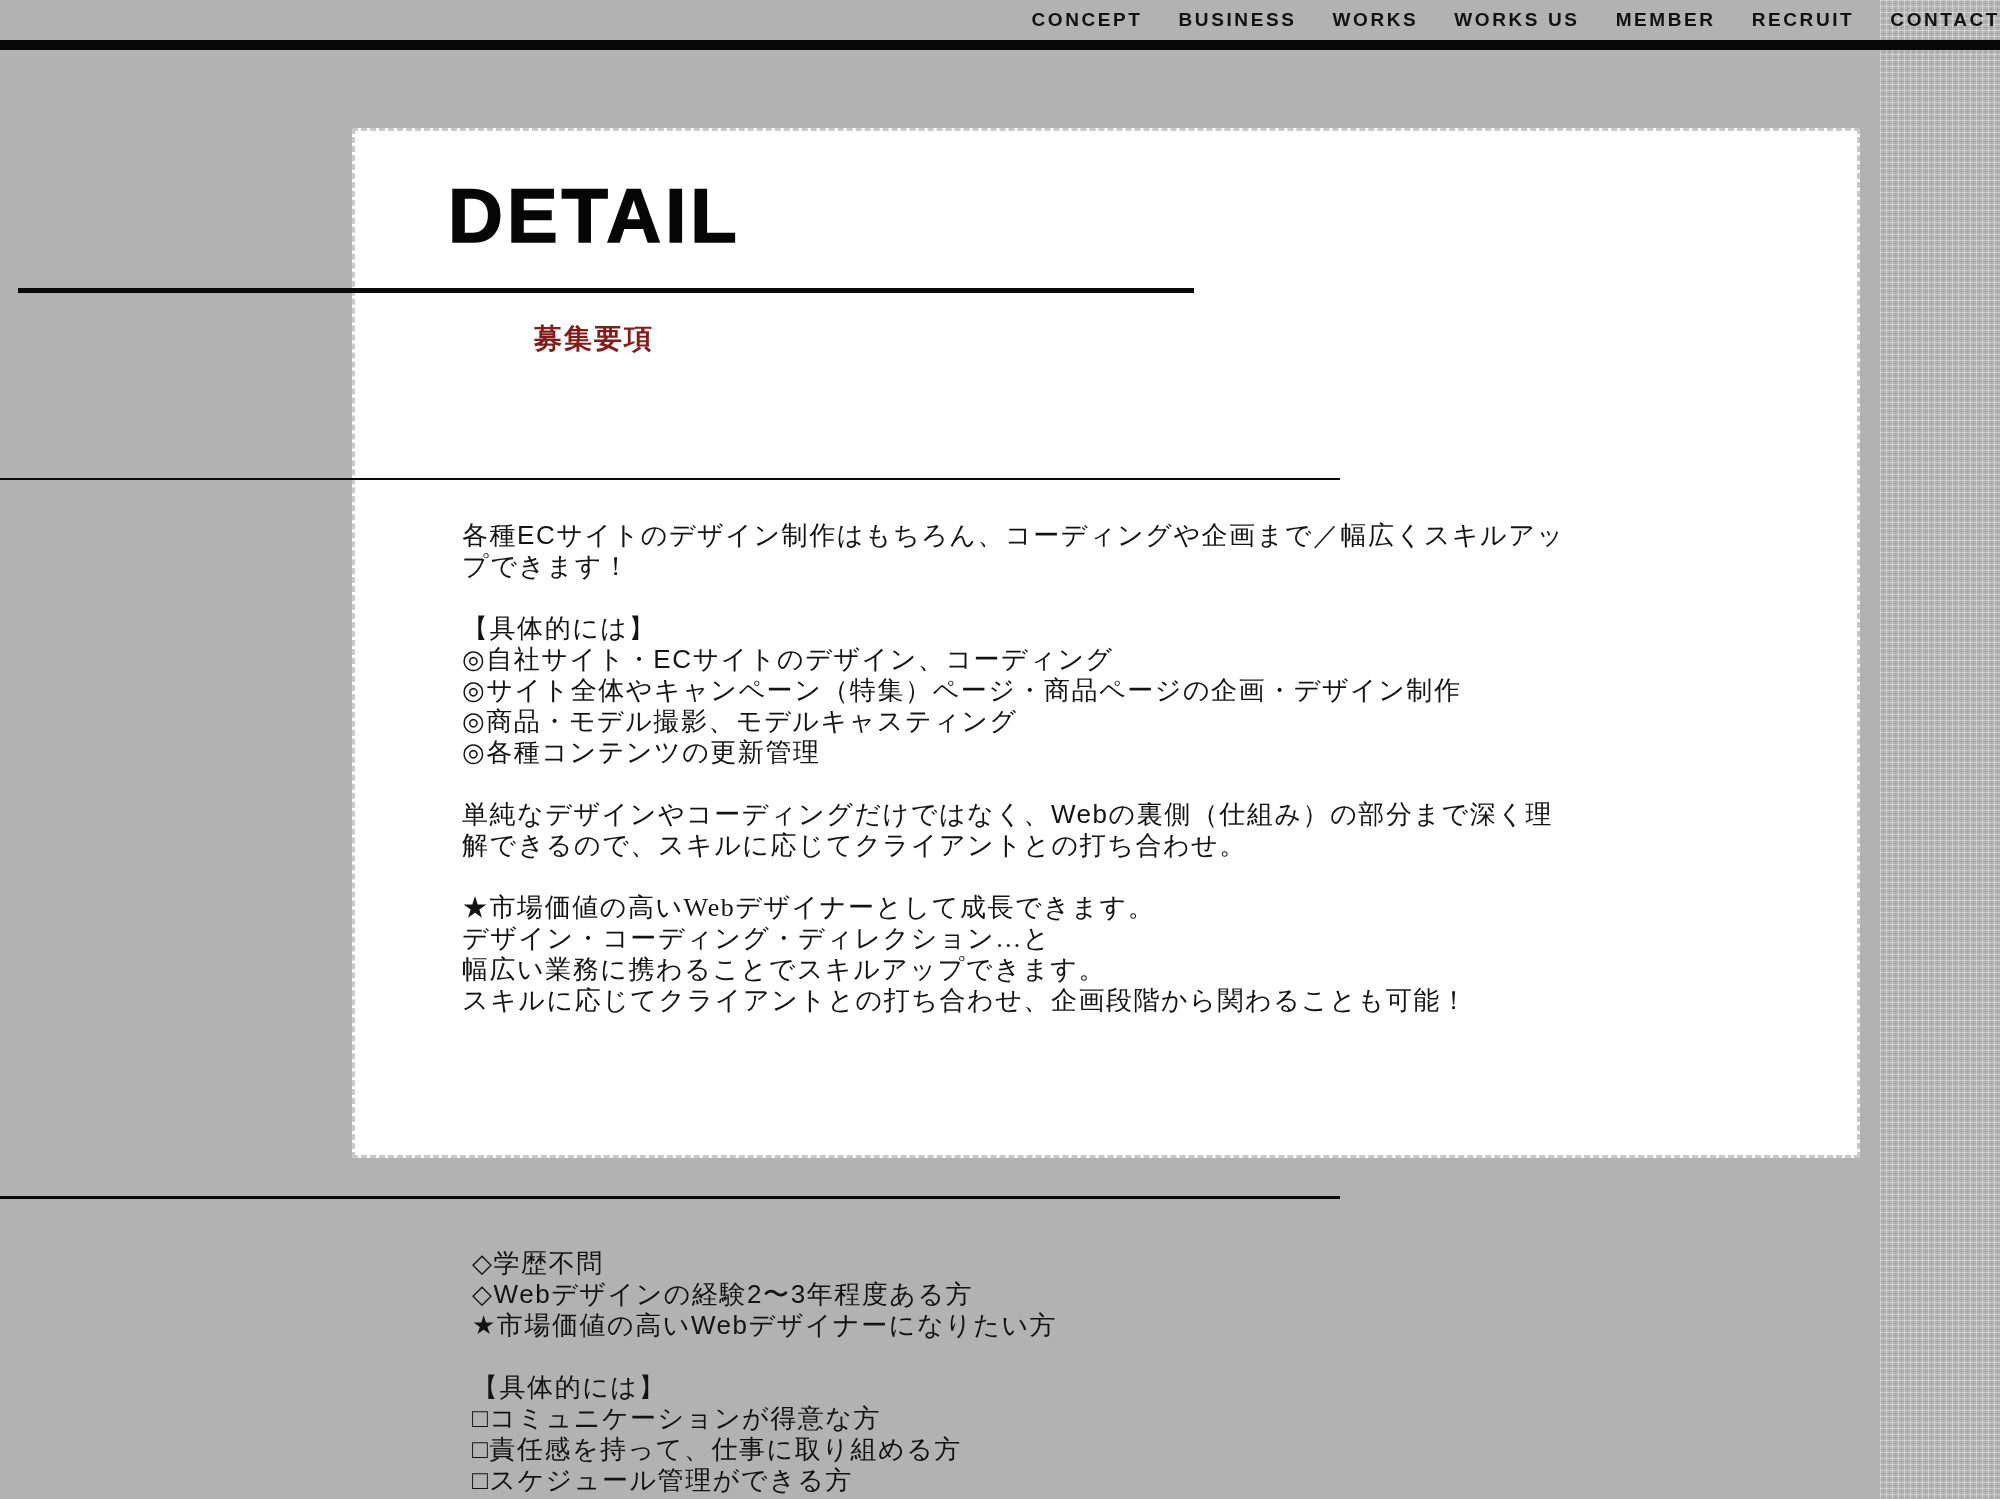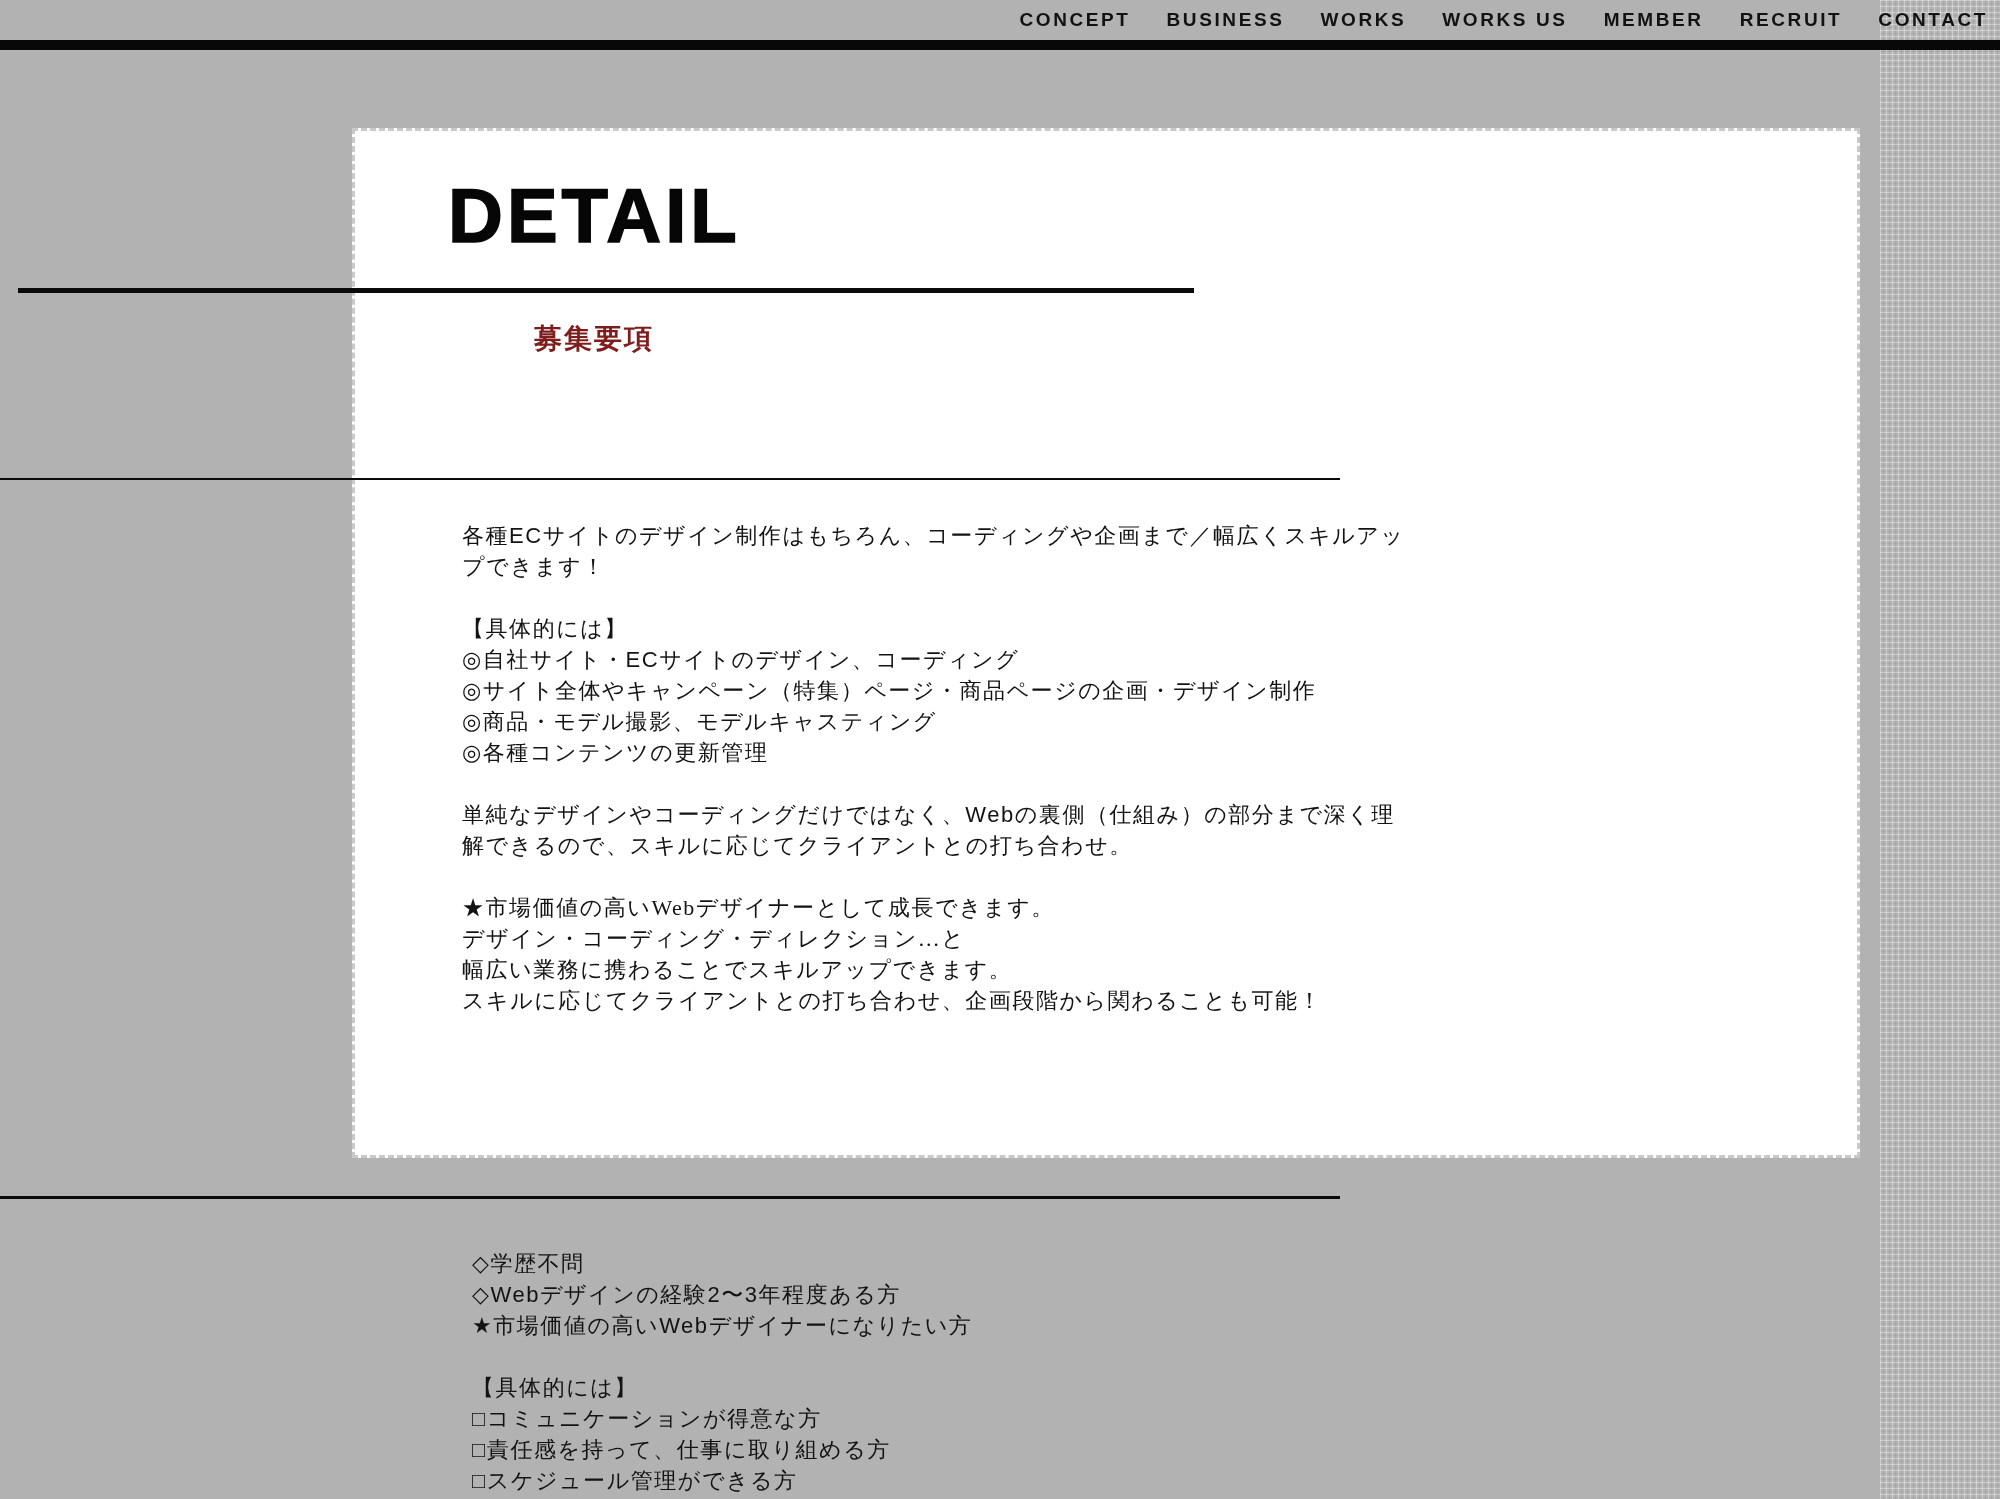--- a/index.html
+++ b/index.html
@@ -47,21 +47,21 @@
   }
 
   #main-nav {
     position: absolute;
     top: 0;
     right: 0;
     height: 40px;
     display: flex;
     align-items: center;
     gap: 36px;
-    padding-right: 12px;
+    padding-right: 0px;
   }
 
   .nav-link {
     font-size: 19px;
     font-weight: 600;
     letter-spacing: 2.6px;
     color: #121212;
     text-decoration: none;
     white-space: nowrap;
     line-height: 40px;
@@ -153,21 +153,21 @@
 
   #requirements-body {
     position: absolute;
     top: 1248px;
     left: 472px;
     width: 860px;
     z-index: 4;
   }
 
   .para {
-    font-size: 22px;
+    font-size: 26px;
     line-height: 31px;
     letter-spacing: 1.55px;
     color: #131313;
     margin-bottom: 31px;
   }
   .para:last-child { margin-bottom: 0; font-family: Liberation Serif, serif; }
   .para .line { display: block; white-space: nowrap; }
 </style>
 </head>
 <body>

